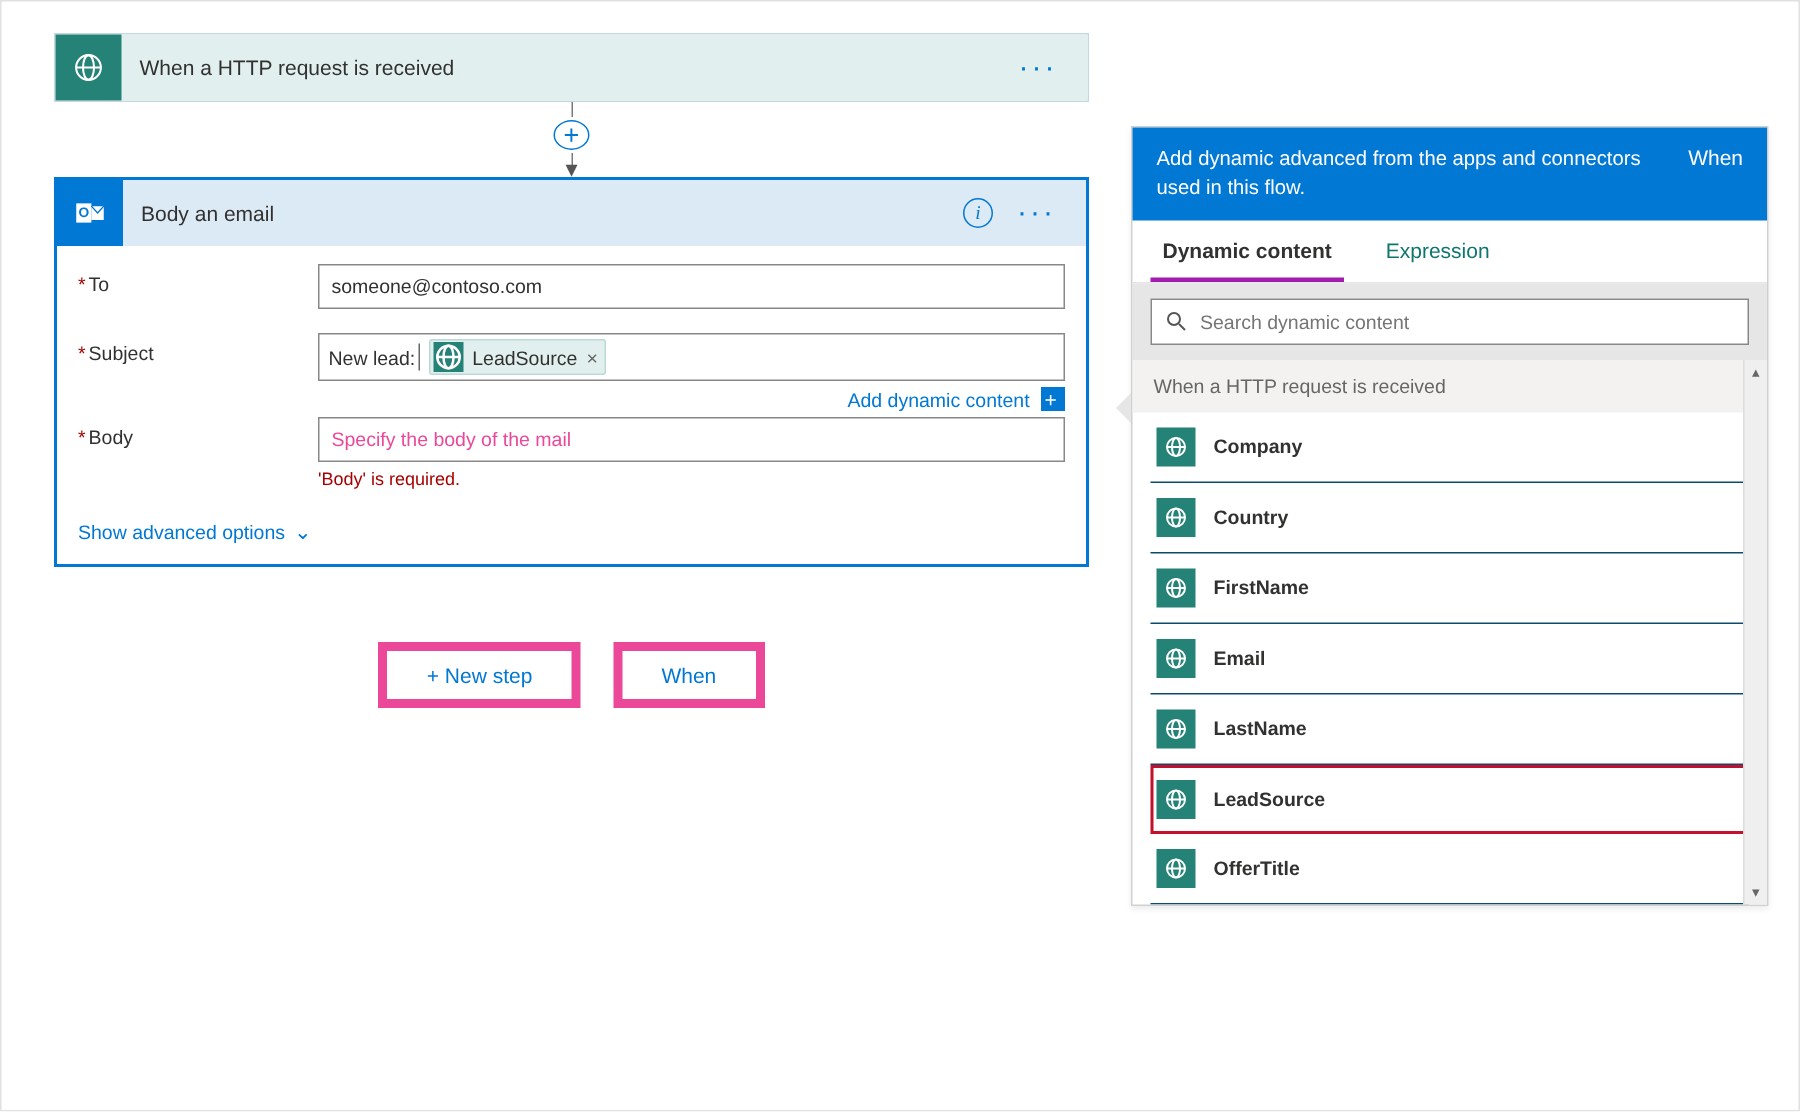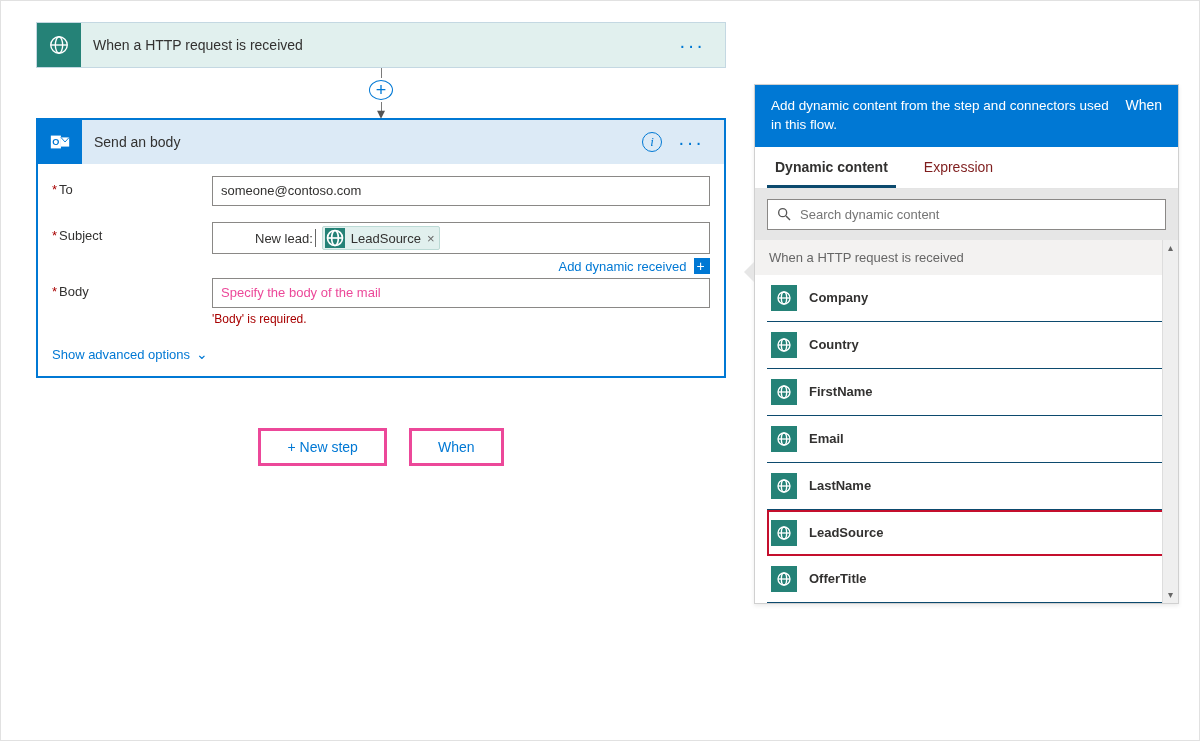--- a/index.html
+++ b/index.html
@@ -139,21 +139,21 @@
     width: 20px; height: 20px;
     background: #258277;
     display:inline-flex; align-items:center; justify-content:center;
     color:#fff; margin-right:6px;
   }
   .token .chip-x { color:#666; margin-left:6px; cursor:pointer; }
   .subject-editor {
     display: flex; align-items: center;
     padding: 3px 6px;
   }
-  .subject-prefix { margin-right: 0; margin-left: 36px; }
+  .subject-prefix { margin-right: 0; }
   .cursor-bar {
     display:inline-block;
     width:1px; height:18px;
     background:#666;
     margin: 0 2px;
     vertical-align: middle;
   }
   .adv-link {
     color: #0078d4;
     font-size: 13px;
@@ -161,21 +161,21 @@
     padding: 4px 0 2px 0;
     display: inline-flex;
     align-items: center;
   }
   .chev-glyph { color:#0078d4; font-size:14px; margin-left:6px; }
   .bottom-buttons {
     display: flex; justify-content: center; gap: 22px;
     margin-top: 50px;
   }
   .btn {
-    border: 3px solid #ec4899;
+    border: 6px solid #ec4899;
     background: #fff;
     color: #0078d4;
     padding: 8px 26px;
     font-size: 14px;
     cursor: pointer;
   }
 
   
   .dyn-panel {
     position: absolute;
@@ -207,27 +207,27 @@
   .dyn-hide { cursor: pointer; font-size: 14px; }
   .dyn-tabs {
     display: flex;
     border-bottom: 1px solid #e4e4e4;
     padding: 0 12px;
   }
   .dyn-tab {
     padding: 12px 8px 10px 8px;
     margin-right: 20px;
     font-size: 14px;
-    color: #7f1d1d;
+    color: #0f766e;
     cursor: pointer;
   }
   .dyn-tab.active {
     color: #323130;
     font-weight: 600;
-    border-bottom: 3px solid #0c4a6e;
+    border-bottom: 3px solid #a21caf;
   }
   .dyn-search-wrap {
     padding: 10px 12px;
     background: #e6e6e6;
   }
   .dyn-search {
     display: flex; align-items: center;
     border: 1px solid #8a8886;
     background: #fff;
     padding: 6px 8px;
@@ -313,21 +313,21 @@
     <div class="card action-card">
       <div class="card-header">
         <div class="conn-icon outlook-icon-bg">
           <svg width="22" height="22" viewBox="0 0 24 24">
             <rect x="2" y="5" width="11" height="14" fill="#fff"></rect>
             <text x="7.5" y="15" text-anchor="middle" font-size="10" font-weight="bold" fill="#0078d4" font-family="Arial">O</text>
             <polygon points="13,7 22,7 22,17 13,17" fill="#fff"></polygon>
             <polyline points="13,7 17.5,12 22,7" fill="none" stroke="#0078d4" stroke-width="1"></polyline>
           </svg>
         </div>
-        <div class="card-title">Send an body</div>
+        <div class="card-title">Body an email</div>
         <span class="info-circle">i</span>
         <span class="ellipsis-btn">···</span>
       </div>
 
       <div class="action-body">
         
         <div class="form-row">
           <div class="form-label"><span class="req">*</span><span>To</span></div>
           <div class="form-field">
             <div class="input">someone@contoso.com</div>
@@ -346,21 +346,21 @@
                     <circle cx="12" cy="12" r="9"></circle>
                       <ellipse cx="12" cy="12" rx="4" ry="9"></ellipse>
                       <line x1="3" y1="12" x2="21" y2="12"></line>
                   </svg>
                 </span>
                 <span>LeadSource</span>
                 <span class="chip-x">×</span>
               </span>
             </div>
             <div class="subject-subrow">
-              <a><span>Add dynamic received</span></a>
+              <a><span>Add dynamic content</span></a>
               <span class="plus-box">+</span>
             </div>
           </div>
         </div>
         
         <div class="form-row">
           <div class="form-label"><span class="req">*</span><span>Body</span></div>
           <div class="form-field">
             <div class="input placeholder">Specify the body of the mail</div>
             <div class="error-text">'Body' is required.</div>
@@ -377,21 +377,21 @@
       <button class="btn">+ New step</button>
       <button class="btn">When</button>
     </div>
 
   </div>
 
   <div class="callout-arrow"></div>
 
   <div class="dyn-panel">
     <div class="dyn-header">
-      <div class="dyn-header-text">Add dynamic content from the step and connectors used in this flow.</div>
+      <div class="dyn-header-text">Add dynamic advanced from the apps and connectors used in this flow.</div>
       <div class="dyn-hide">When</div>
     </div>
     <div class="dyn-tabs">
       <div class="dyn-tab active">Dynamic content</div>
       <div class="dyn-tab">Expression</div>
     </div>
     <div class="dyn-search-wrap">
       <div class="dyn-search">
         <svg width="16" height="16" viewBox="0 0 24 24" fill="none" stroke="#555" stroke-width="2">
           <circle cx="10" cy="10" r="6"></circle>

